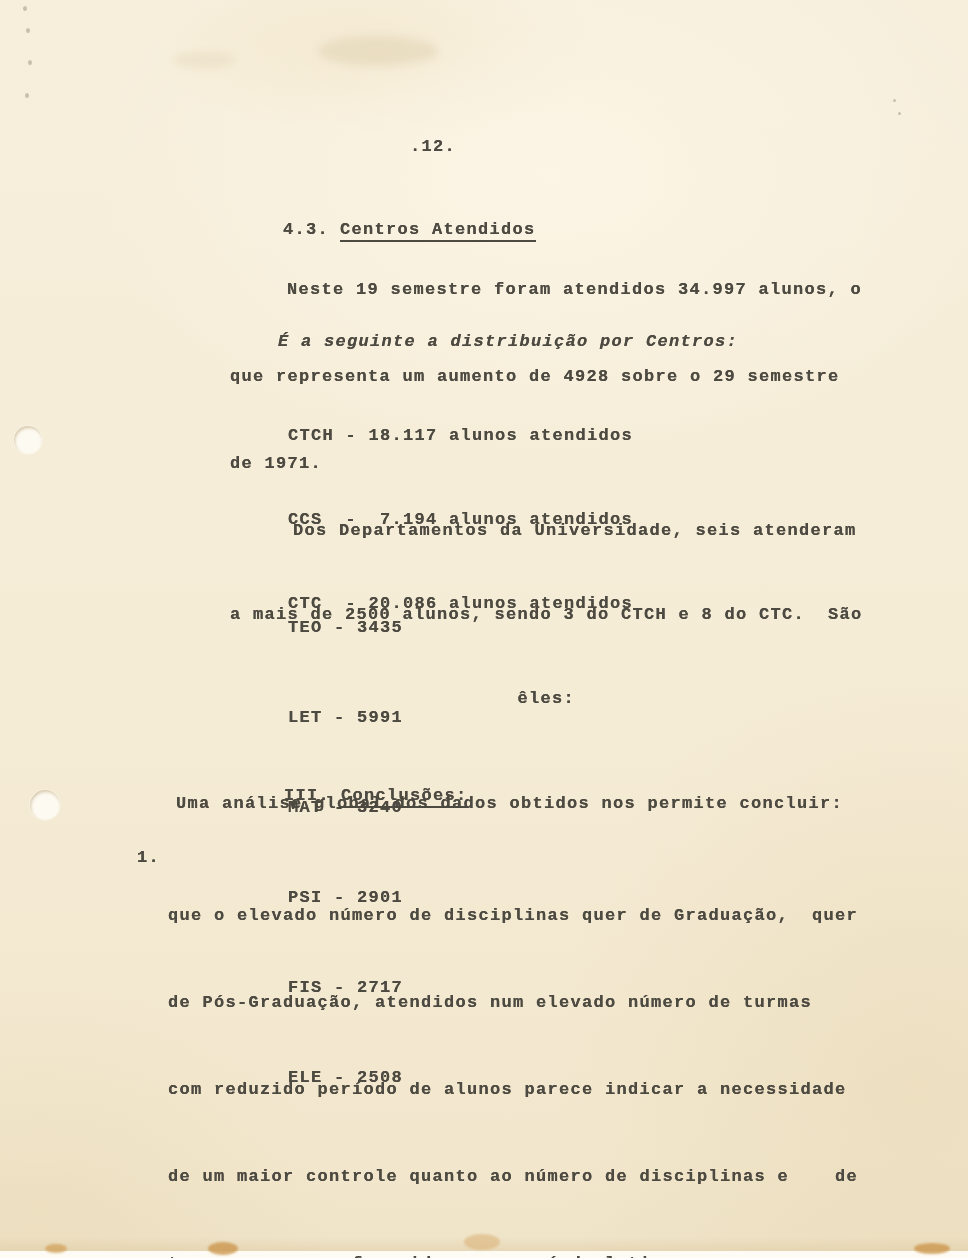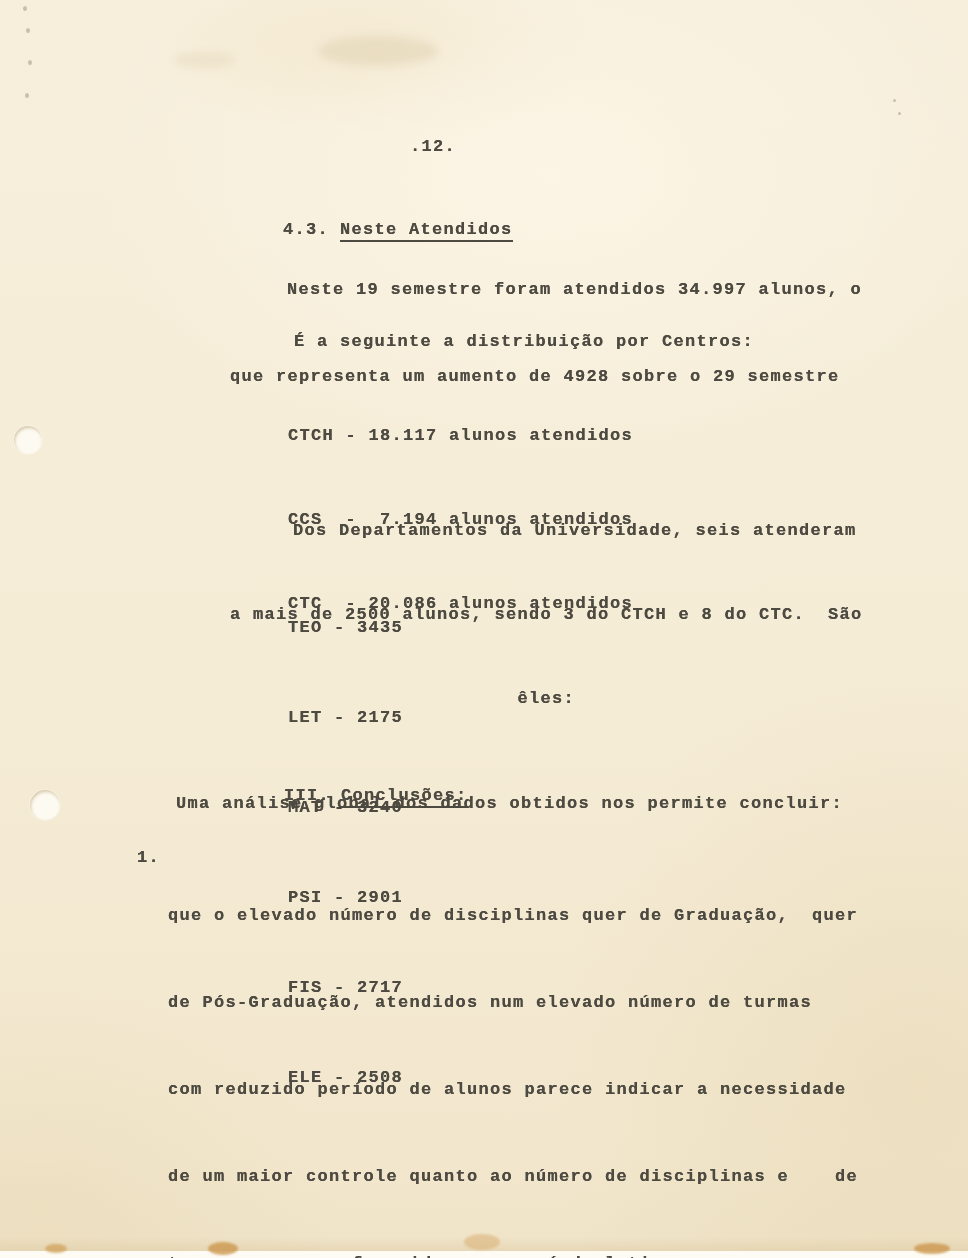--- a/index.html
+++ b/index.html
@@ -68,45 +68,46 @@
   <span class="bottom-shade"></span>
   <span class="bottom-strip"></span>
   <span class="stain" style="left:45px;bottom:5px;width:22px;height:9px;background:#d2a25c;opacity:.75;"></span>
   <span class="stain" style="left:208px;bottom:3px;width:30px;height:13px;background:#cd9850;opacity:.8;"></span>
   <span class="stain" style="left:464px;bottom:8px;width:36px;height:16px;background:#dab075;opacity:.55;"></span>
   <span class="stain" style="left:914px;bottom:4px;width:36px;height:11px;background:#cd9850;opacity:.8;"></span>
 
   <div class="tw" style="left:410px;top:132px;">.12.</div>
 
   <div class="tw" style="left:237px;top:186px;">
-    <span class="hnum">4.3.</span><span class="u">Neste Atendidos</span>
+    <span class="hnum">4.3.</span><span class="u">Centros Atendidos</span>
   </div>
 
   <div class="tw" style="left:230px;top:217px;">
     <div class="indent">Neste 19 semestre foram atendidos 34.997 alunos, o</div>
     <div>que representa um aumento de 4928 sobre o 29 semestre</div>
+    <div>de 1971.</div>
   </div>
 
-  <div class="tw" style="left:294px;top:327px;">É a seguinte a distribuição por Centros:</div>
+  <div class="tw" style="left:278px;top:327px;font-style:italic;">É a seguinte a distribuição por Centros:</div>
 
   <div class="tw lh28" style="left:288px;top:366px;">
     <div>CTCH - 18.117 alunos atendidos</div>
     <div>CCS  -  7.194 alunos atendidos</div>
     <div>CTC  - 20.086 alunos atendidos</div>
   </div>
 
   <div class="tw lh28" style="left:230px;top:461px;text-align:center;">
     <div class="indent">Dos Departamentos da Universidade, seis atenderam</div>
     <div>a mais de 2500 alunos, sendo 3 do CTCH e 8 do CTC.  São</div>
     <div>êles:</div>
   </div>
 
   <div class="tw lh30" style="left:288px;top:553px;">
     <div>TEO - 3435</div>
-    <div>LET - 2175</div>
+    <div>LET - 5991</div>
     <div>MAT - 3240</div>
     <div>PSI - 2901</div>
     <div>FIS - 2717</div>
     <div>ELE - 2508</div>
   </div>
 
   <div class="tw" style="left:238px;top:752px;">
     <span class="hnum">III.</span><span class="u">Conclusões:</span>
   </div>
 

